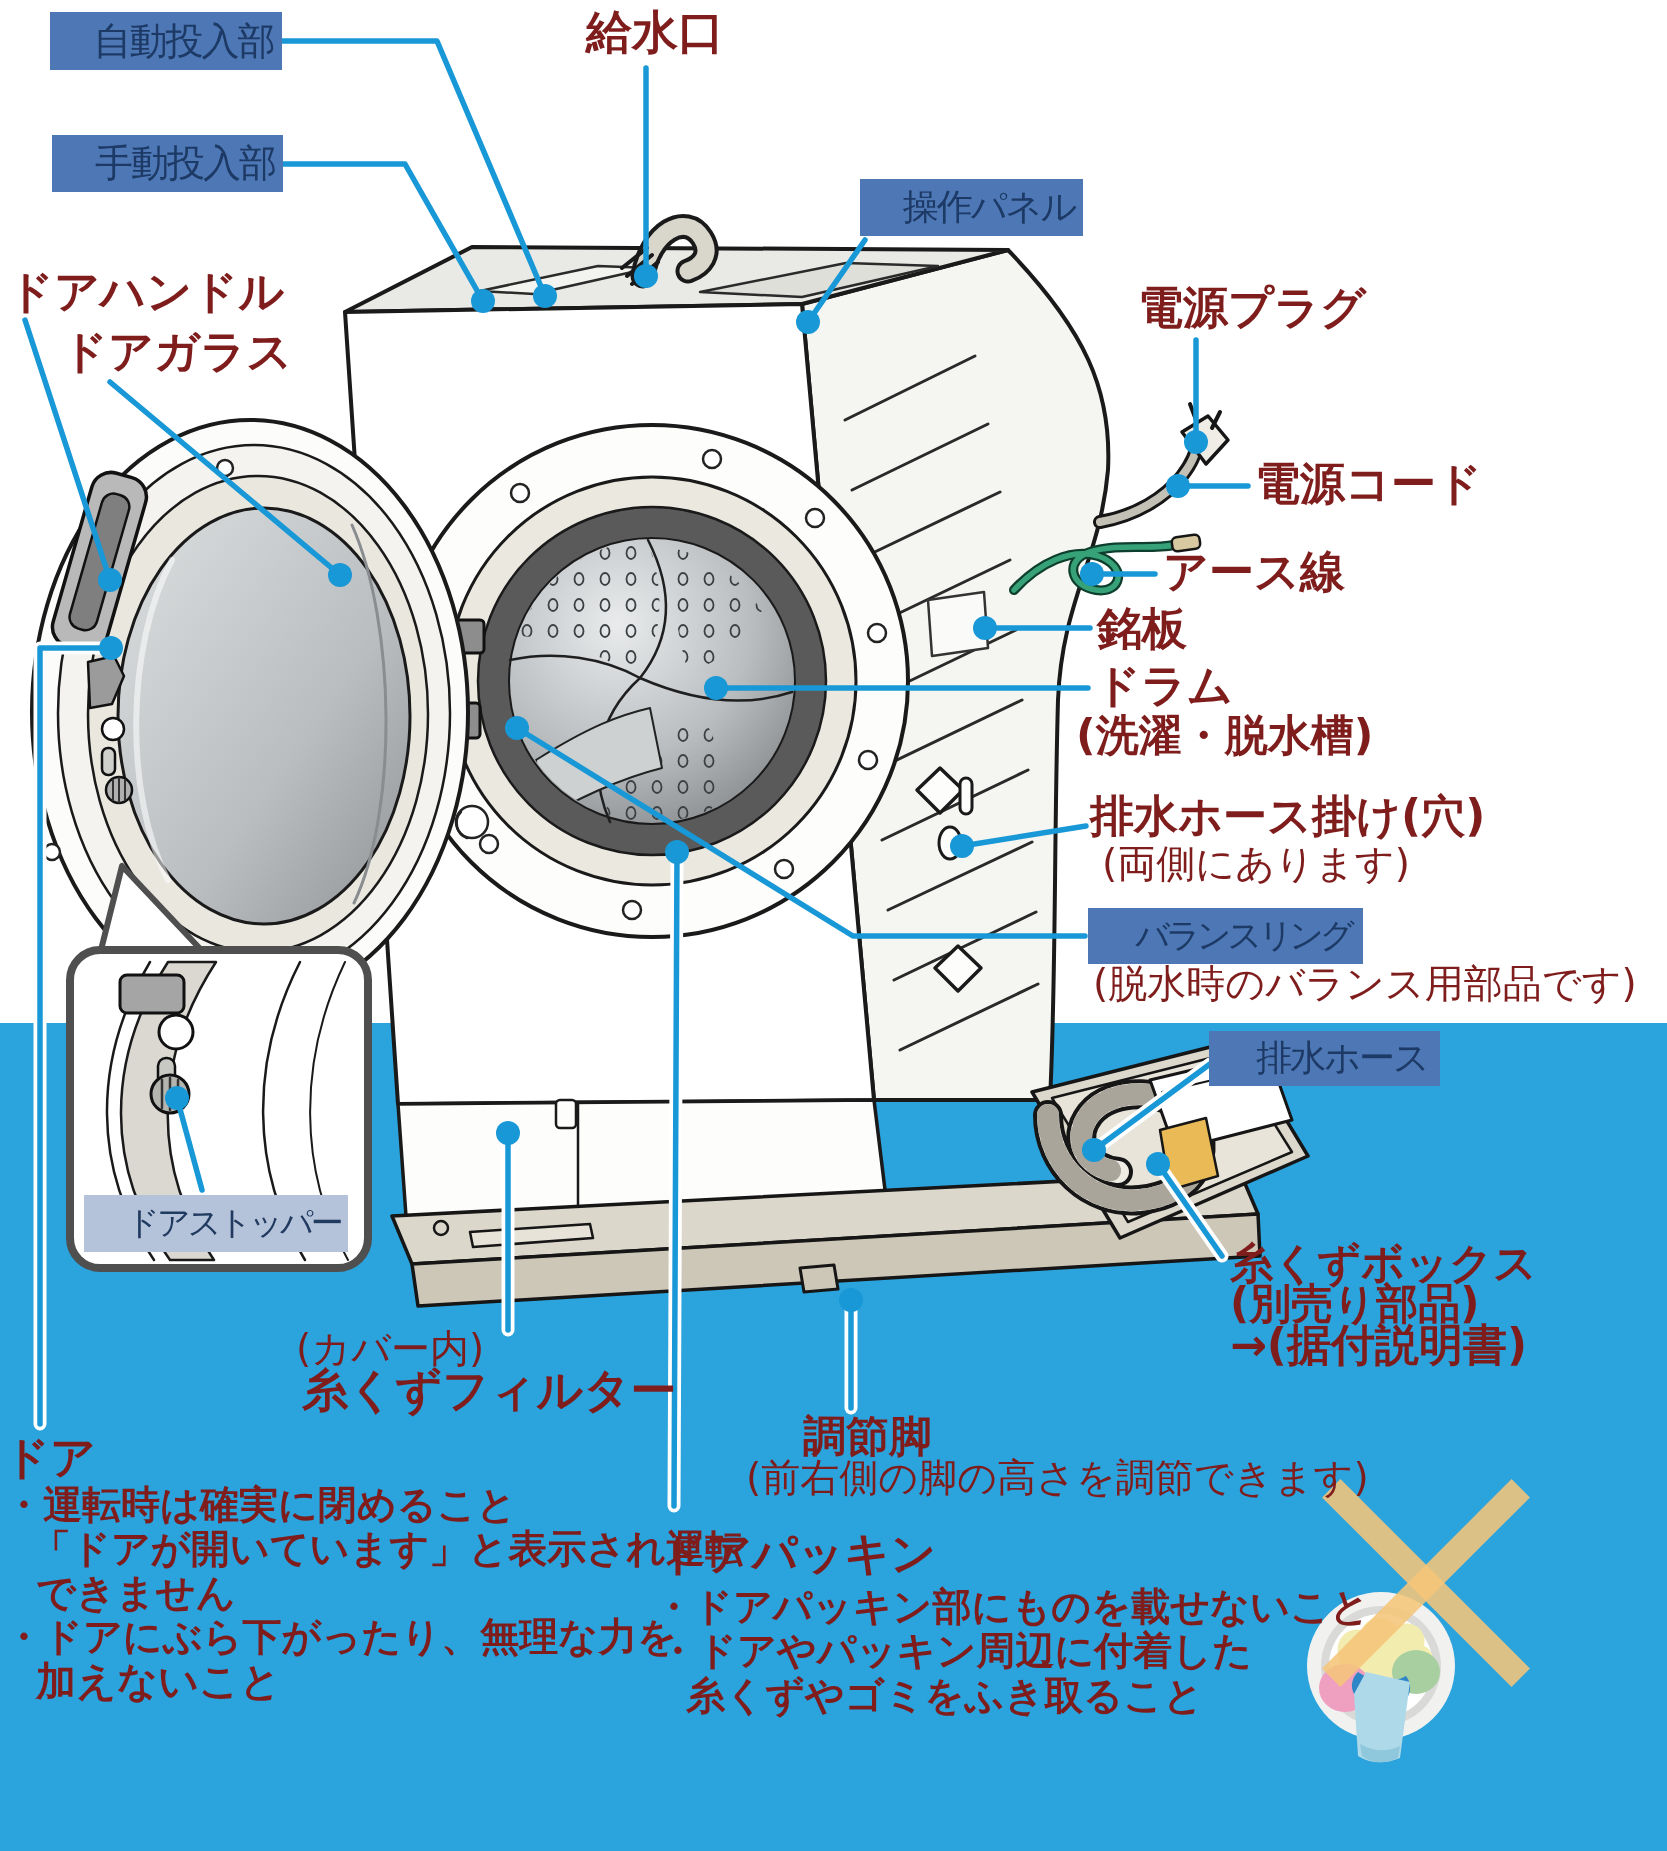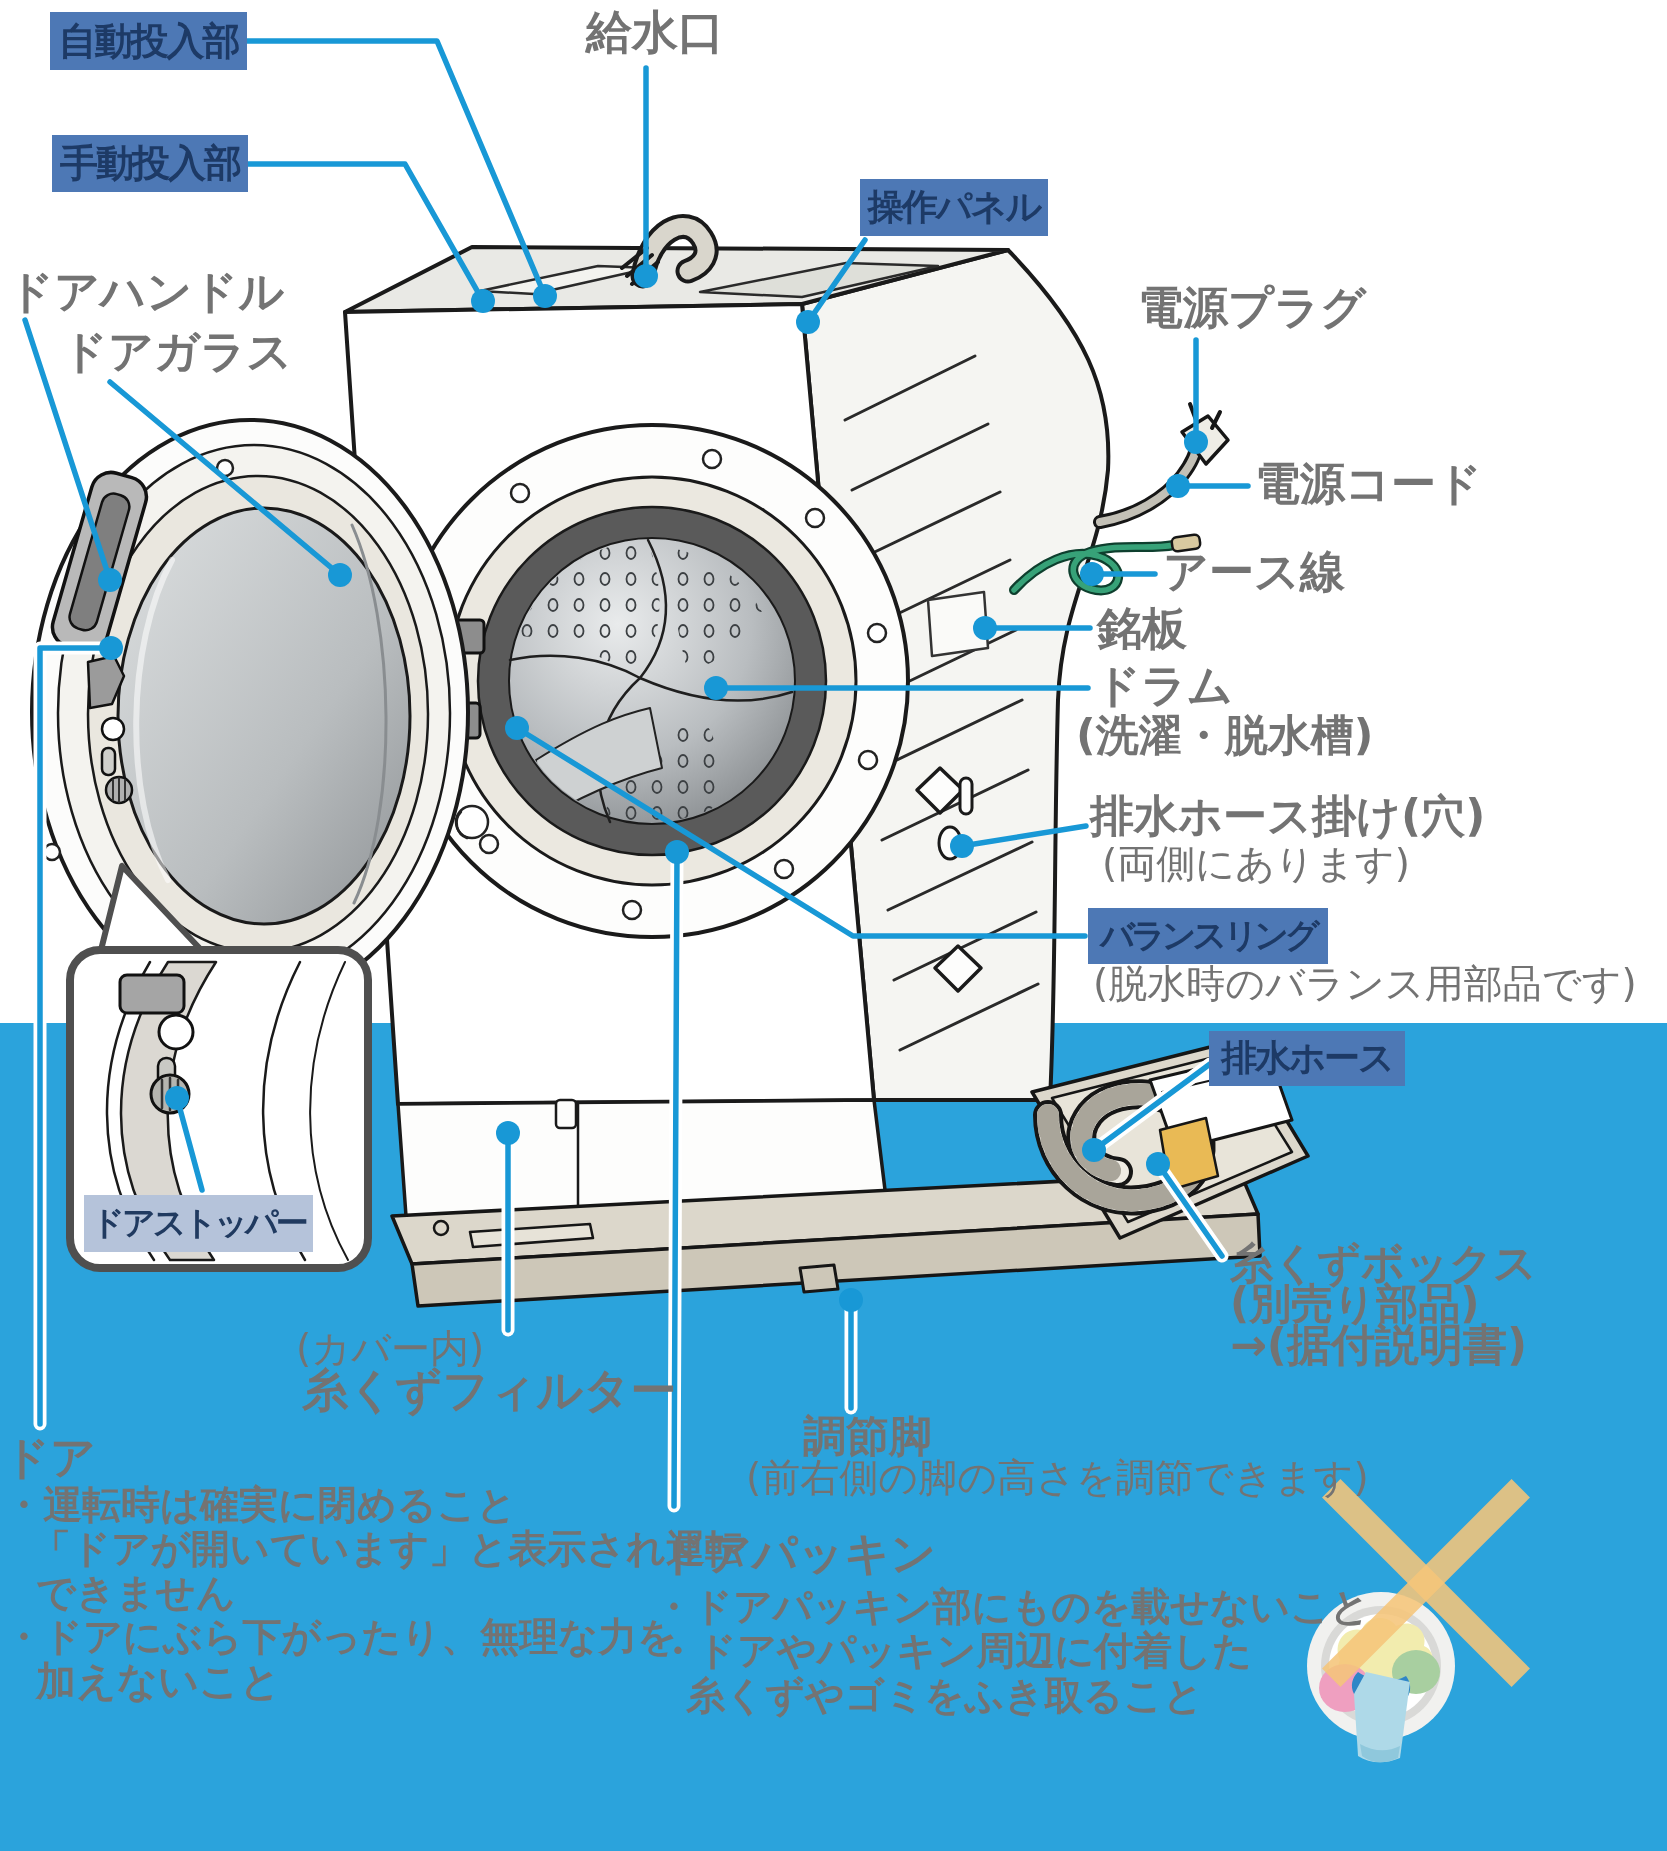--- a/index.html
+++ b/index.html
@@ -1,23 +1,23 @@
 <!DOCTYPE html>
 <html><head>
 <meta charset="utf-8">
 <style>
   html,body{margin:0;padding:0;background:#fff;}
   #stage{position:relative;width:1667px;height:1851px;overflow:hidden;
          font-family:"DejaVu Sans","Liberation Sans",sans-serif;background:#fff;}
   #art{position:absolute;left:0;top:0;z-index:1;}
-  .lbl{position:absolute;z-index:3;color:#737373;white-space:nowrap;line-height:1.08;}
+  .lbl{position:absolute;z-index:3;color:#7f1d1d;white-space:nowrap;line-height:1.08;}
   .b{font-weight:bold;}
   .boxlbl{position:absolute;z-index:3;display:flex;align-items:center;justify-content:center;
-          background:#4d78b5;color:#1d3a66;font-weight:bold;font-size:38px;
-          letter-spacing:-2px;white-space:nowrap;}
+          background:#4d78b5;color:#1d3a66;font-weight:normal;font-size:38px;
+          letter-spacing:-2px;white-space:nowrap;padding-left:35px;}
   .stopper{background:#b5c3da;color:#203a60;font-size:33px;}
 </style>
 </head>
 <body>
 
 <div id="stage">
 
 <svg id="art" width="1667" height="1851" viewBox="0 0 1667 1851">
   <defs>
     <radialGradient id="drumGrad" cx="38%" cy="30%" r="85%">

